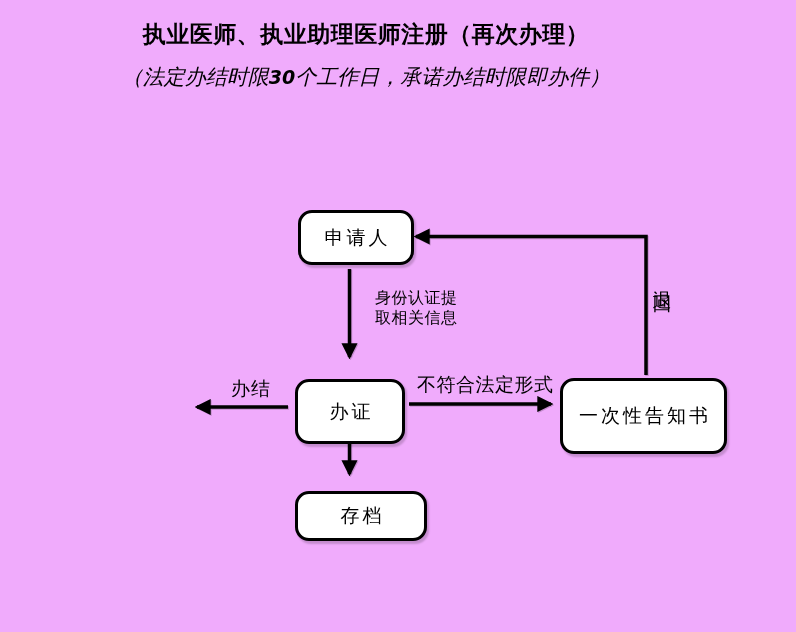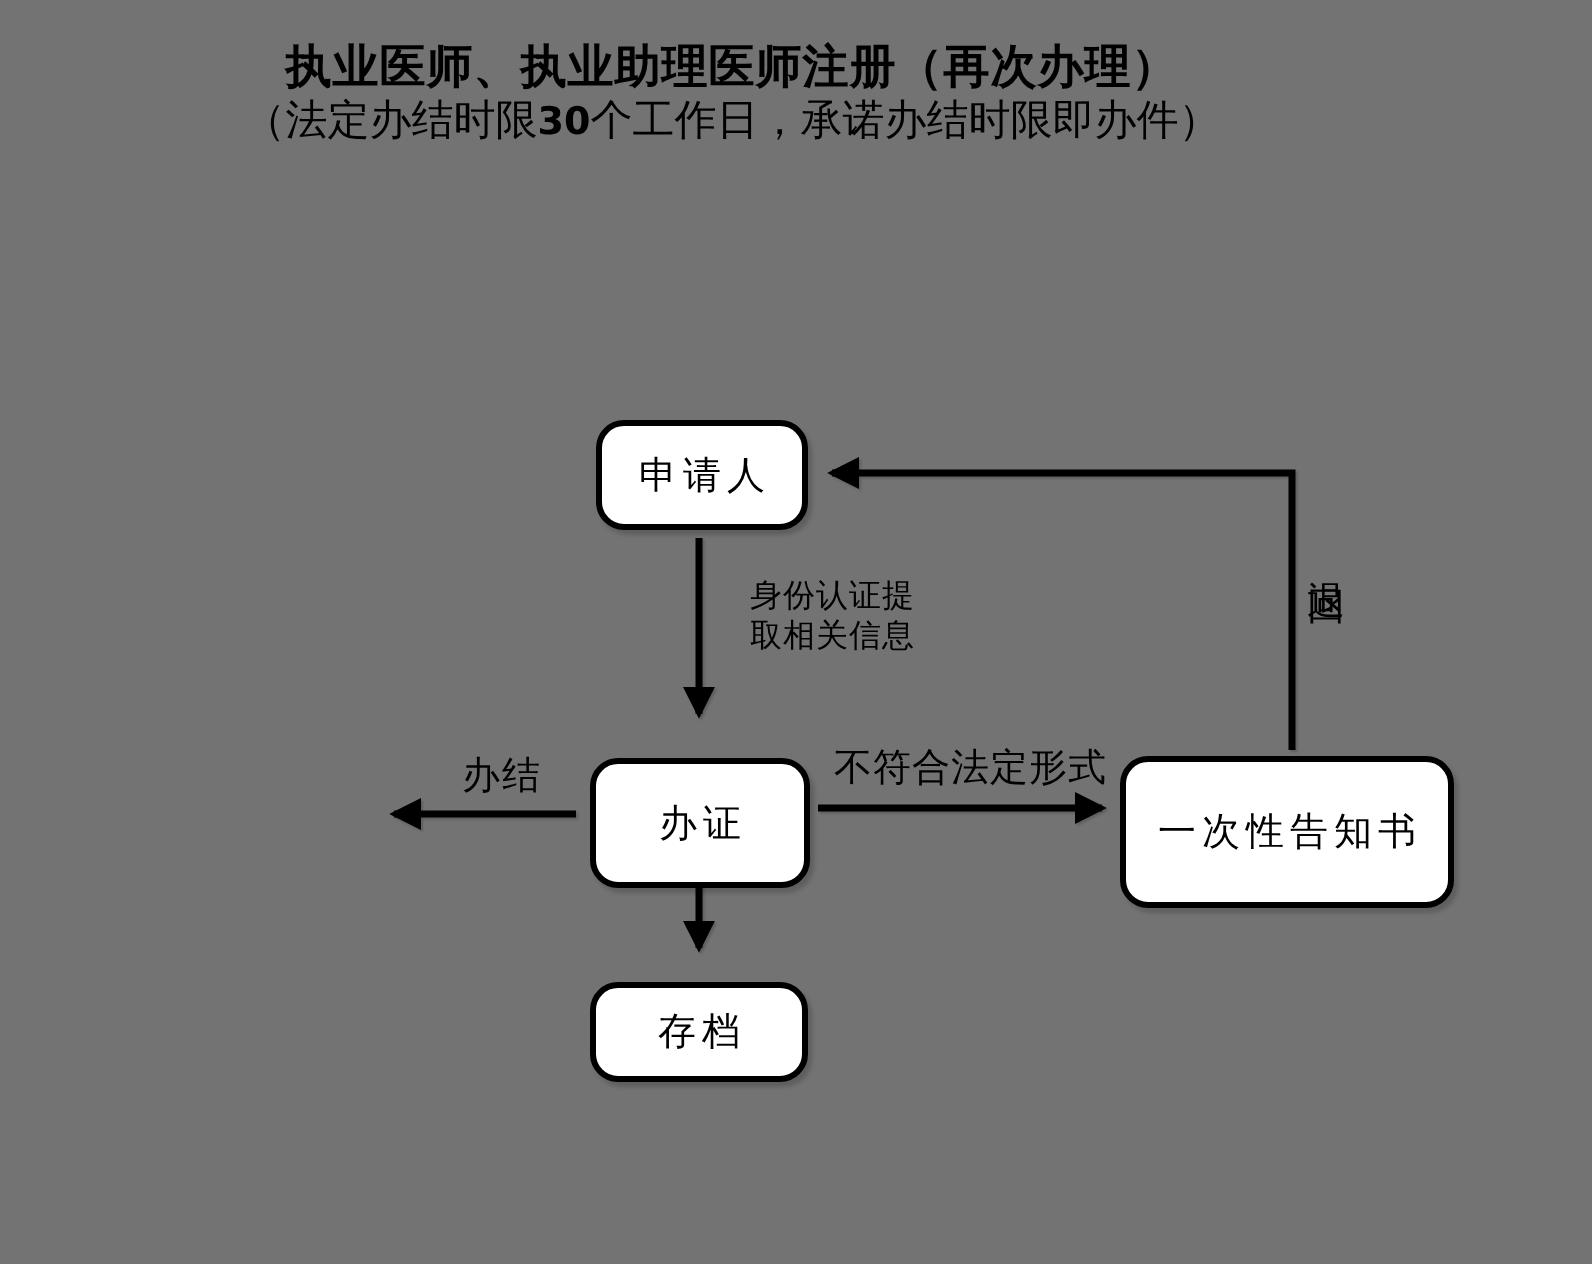--- a/index.html
+++ b/index.html
@@ -1,20 +1,20 @@
 <!DOCTYPE html>
 <html><head>
 <meta charset="utf-8">
 <style>
   html, body { margin: 0; padding: 0; background: #ffffff; }
   .canvas {
     position: relative;
     width: 796px;
     height: 632px;
-    background: #737373;
+    background: #f0abfc;
     overflow: hidden;
     font-family: "DejaVu Serif", "Liberation Serif", serif;
     color: #000;
   }
 
   
   .title-block {
     position: absolute;
     left: 36px;
     top: 20px;
@@ -25,46 +25,47 @@
     font-size: 23px;
     font-weight: bold;
     line-height: 27px;
     letter-spacing: 0.5px;
     white-space: nowrap;
   }
   .title-note {
     font-size: 21px;
     font-weight: normal;
     line-height: 26px;
-    margin-top: 0;
+    margin-top: 17px;
     white-space: nowrap;
+    font-style: italic;
   }
   .title-note .num { font-weight: bold; font-family: "DejaVu Sans", sans-serif; font-size: 19px; }
 
   
   .node {
     position: absolute;
     box-sizing: border-box;
     border: 3.5px solid #000;
     border-radius: 14px;
     background: #fff;
     display: flex;
     align-items: center;
     justify-content: center;
     font-size: 19px;
     letter-spacing: 3px;
     padding-left: 3px; 
     box-shadow: 2px 2.5px 2px rgba(0,0,0,0.18);
     white-space: nowrap;
   }
-  .node-applicant { left: 298px; top: 210px; width: 106px; height: 55px; }
+  .node-applicant { left: 298px; top: 210px; width: 116px; height: 55px; }
   .node-handle    { left: 295px; top: 379px; width: 110px; height: 65px; }
   .node-acceptance{ left:  30px; top: 383px; width: 150px; height: 50px; }
   .node-onetime   { left: 560px; top: 378px; width: 167px; height: 76px; }
-  .node-archive   { left: 295px; top: 491px; width: 109px; height: 50px; }
+  .node-archive   { left: 295px; top: 491px; width: 132px; height: 50px; }
 
   
   .edge-label {
     position: absolute;
     font-size: 19px;
     line-height: 20px;
     white-space: nowrap;
   }
   .label-identity {
     left: 375px; top: 289px;

